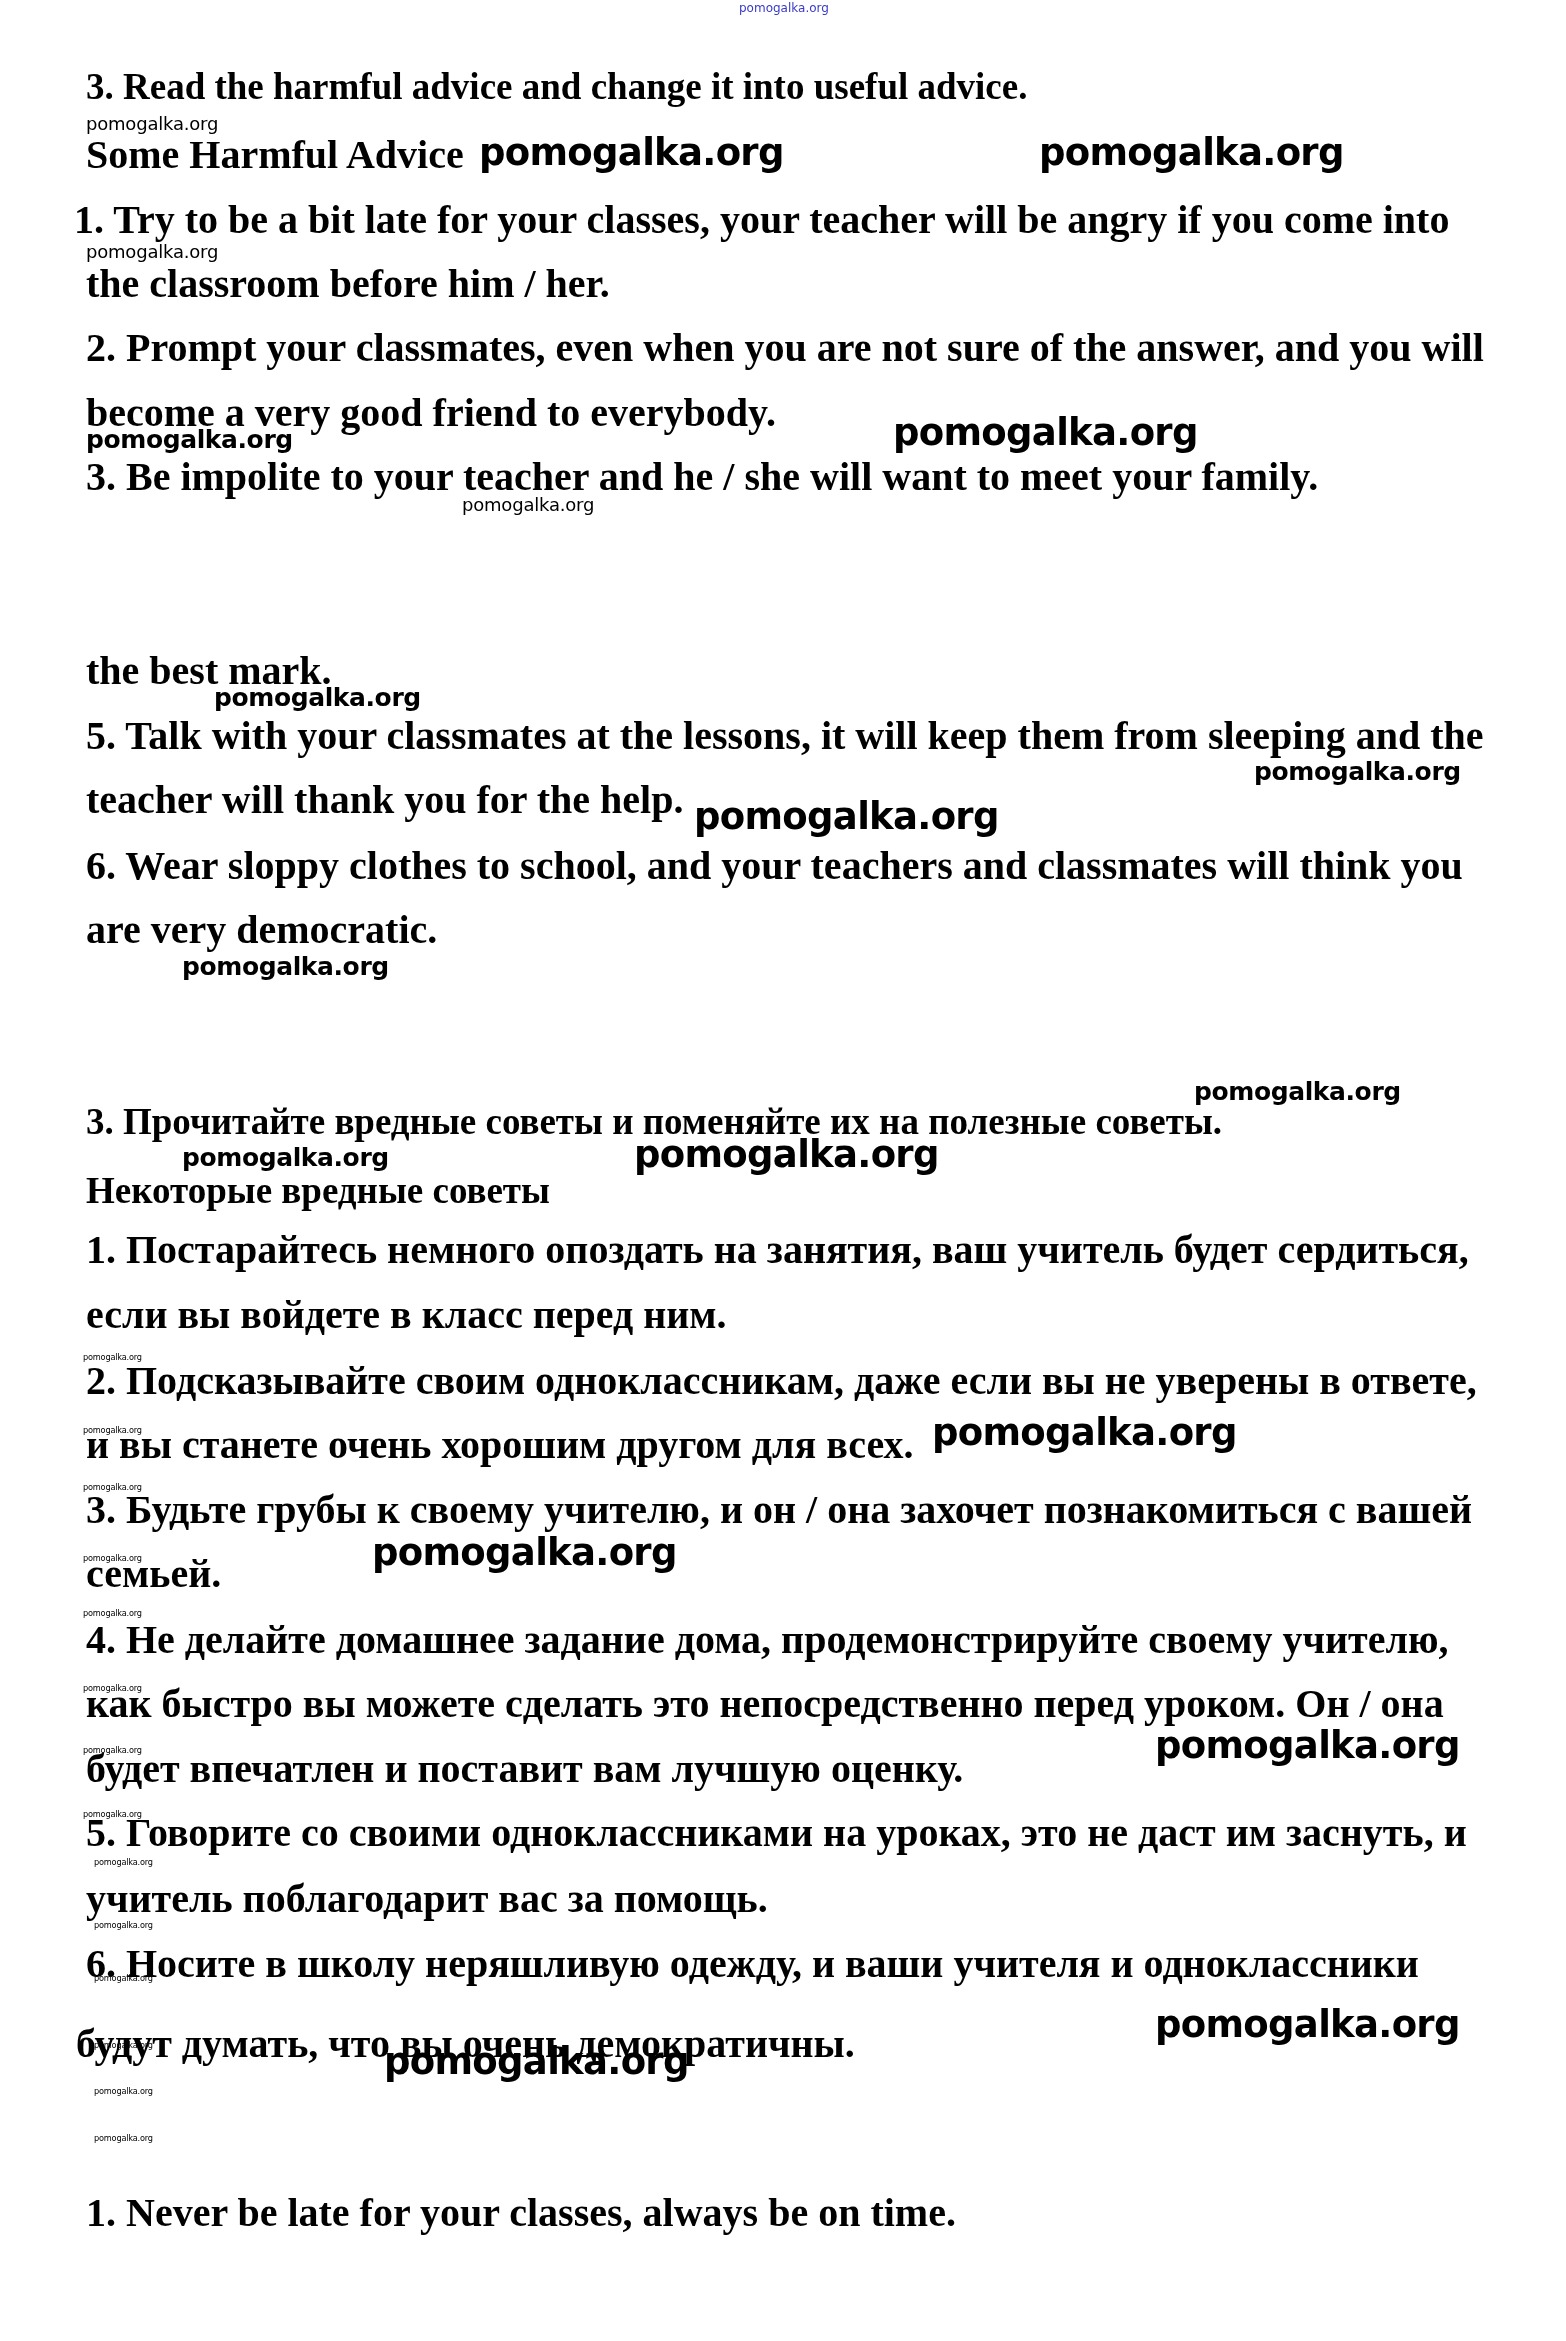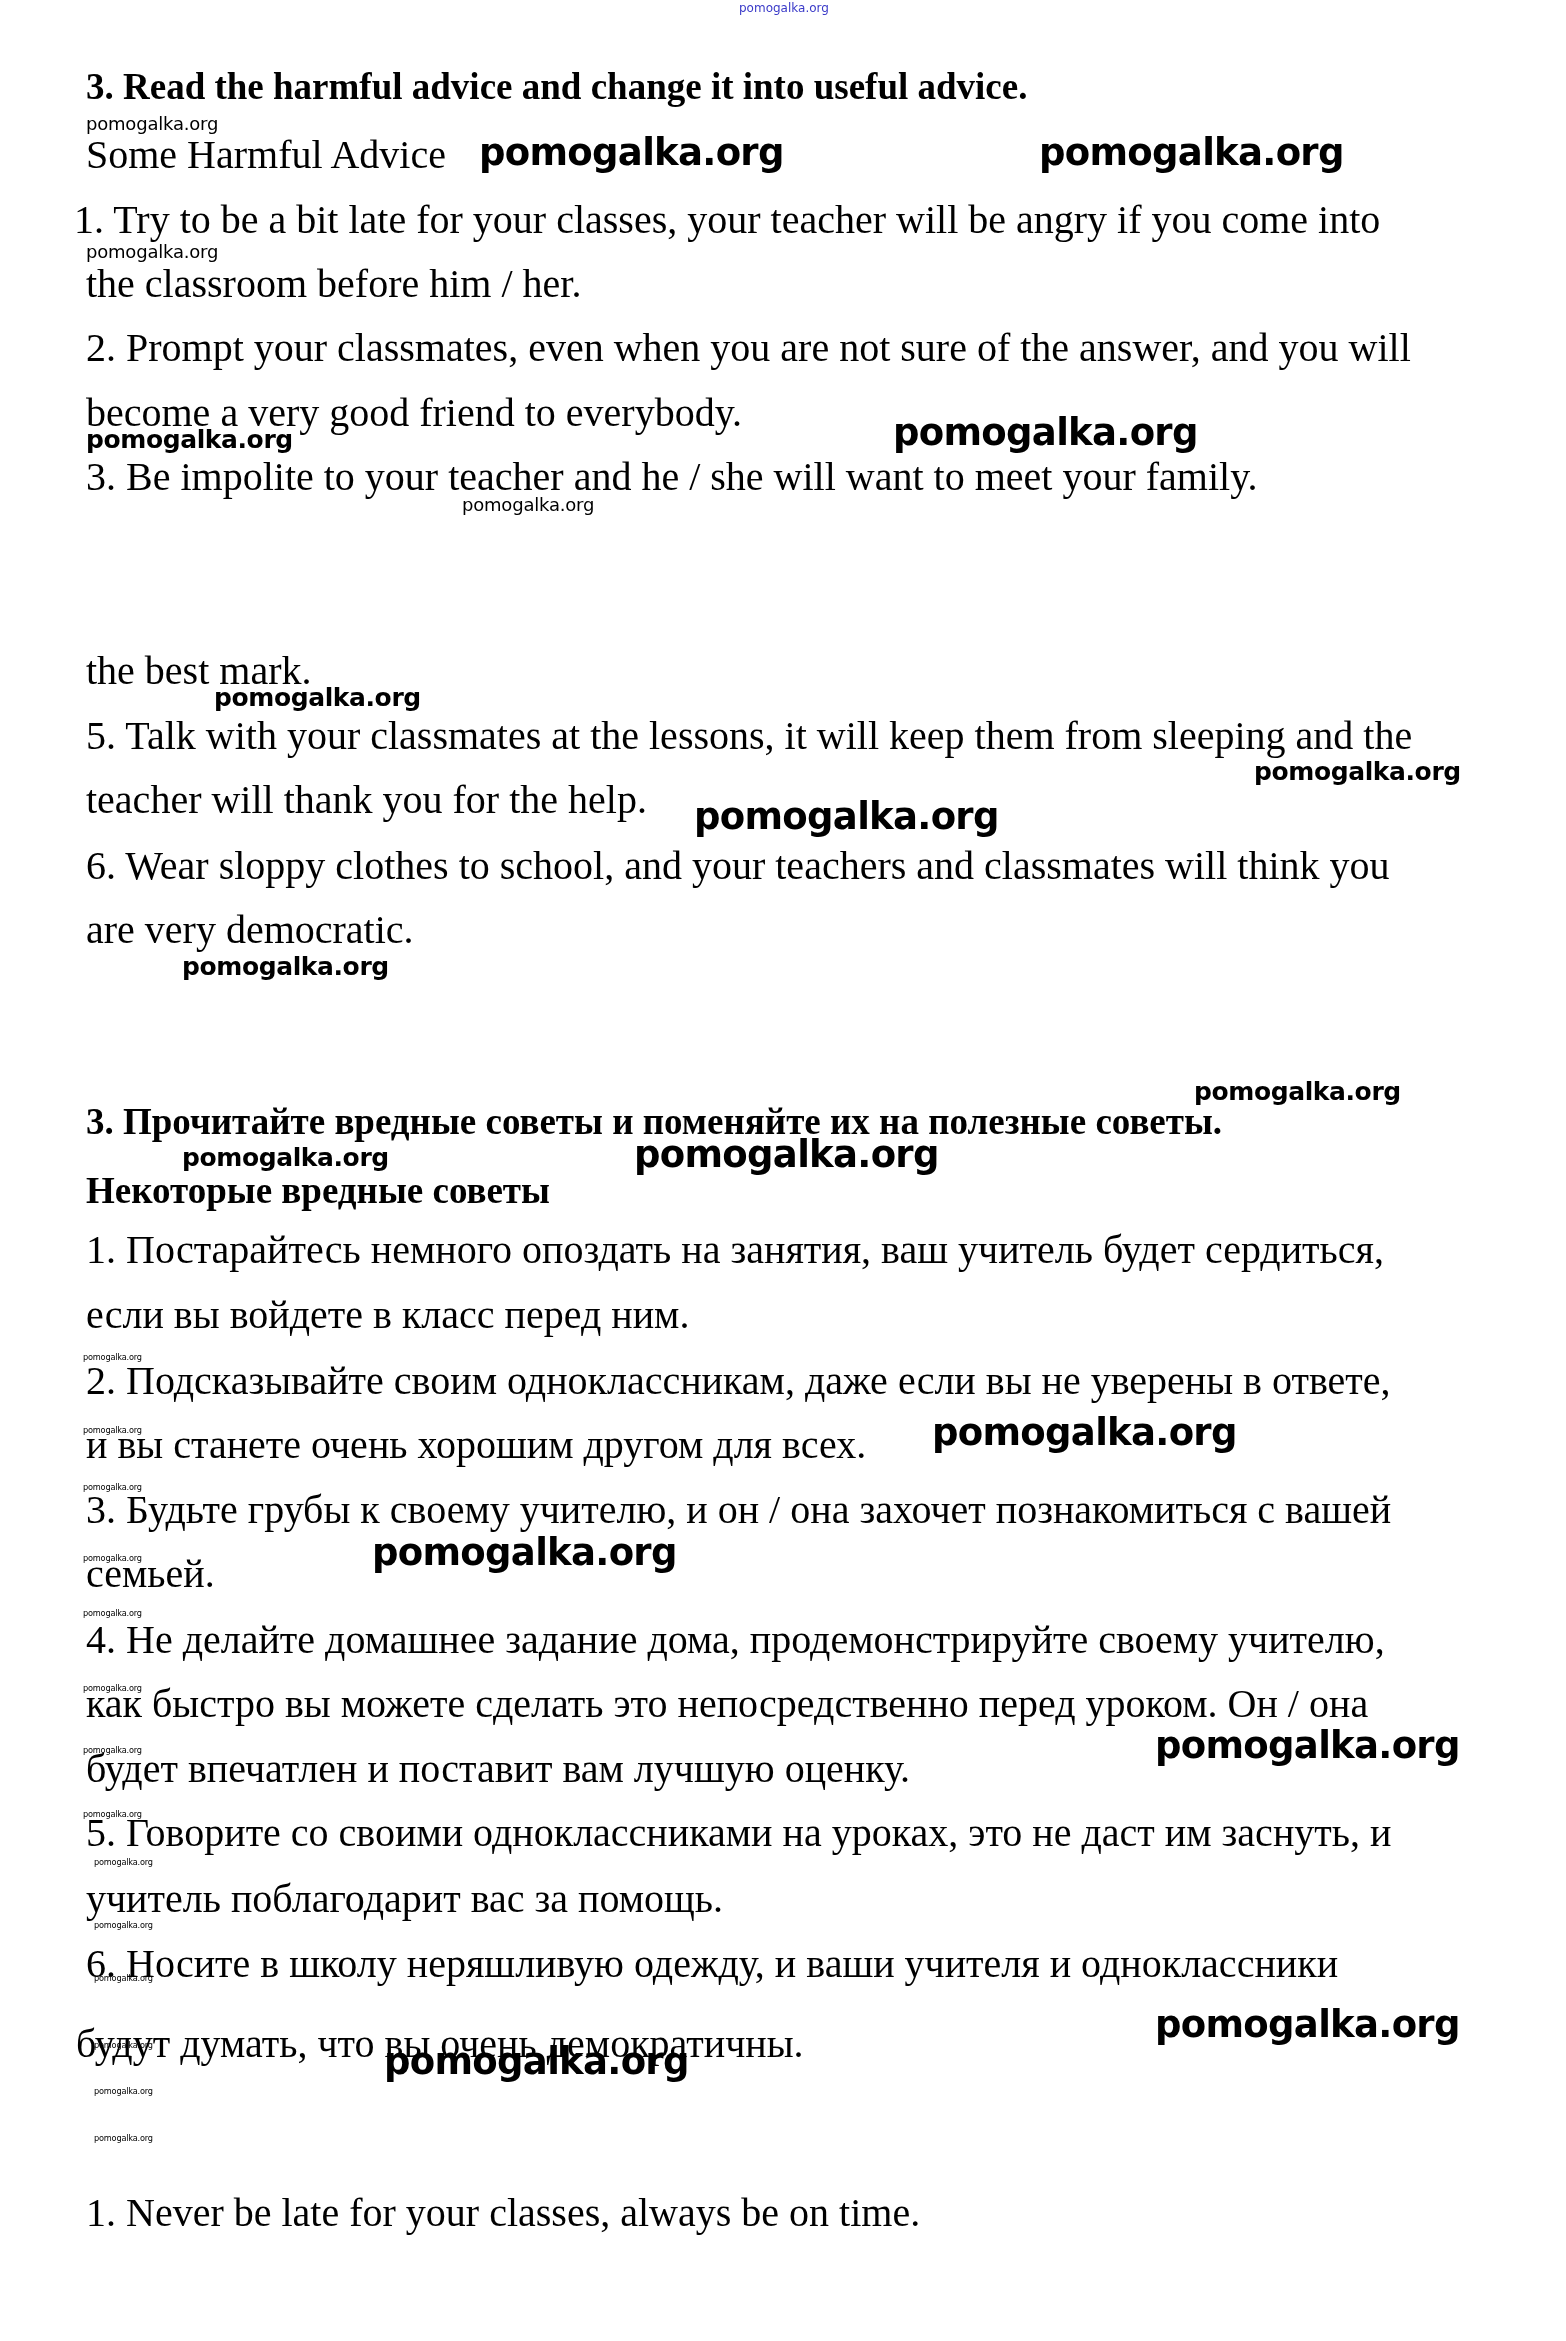--- a/index.html
+++ b/index.html
@@ -2,21 +2,21 @@
 <html style="font-size:12px"><head>
 <meta charset="utf-8">
 <style>
   html, body { margin: 0; padding: 0; background: #ffffff; }
   body { width: 1566px; height: 2342px; position: relative; overflow: hidden; }
   .page { position: absolute; left: 0; top: 0; width: 1566px; height: 2342px; }
   .serif { font-family: "Liberation Serif", "DejaVu Serif", serif; color: #000; }
   .sans { font-family: "DejaVu Sans", "Liberation Sans", sans-serif; color: #000; }
   .abs { position: absolute; white-space: nowrap; line-height: 1; }
   .title { font-weight: bold; font-size: 37px; }
-  .body-line { font-size: 40px; }
+  .body-line { font-size: 40px; font-weight: bold; }
   .wm-big { font-size: 37px; font-weight: bold; letter-spacing: -0.7px; }
   .wm-med { font-size: 25px; font-weight: bold; letter-spacing: -0.4px; }
   .wm-small { font-size: 18px; letter-spacing: -0.2px; }
   .wm-tiny { font-size: 8.2px; letter-spacing: -0.2px; }
   .wm-top { font-size: 12px; color: #3a3ac8; letter-spacing: 0px; }
 </style>
 </head>
 <body>
 
 <div class="page">

